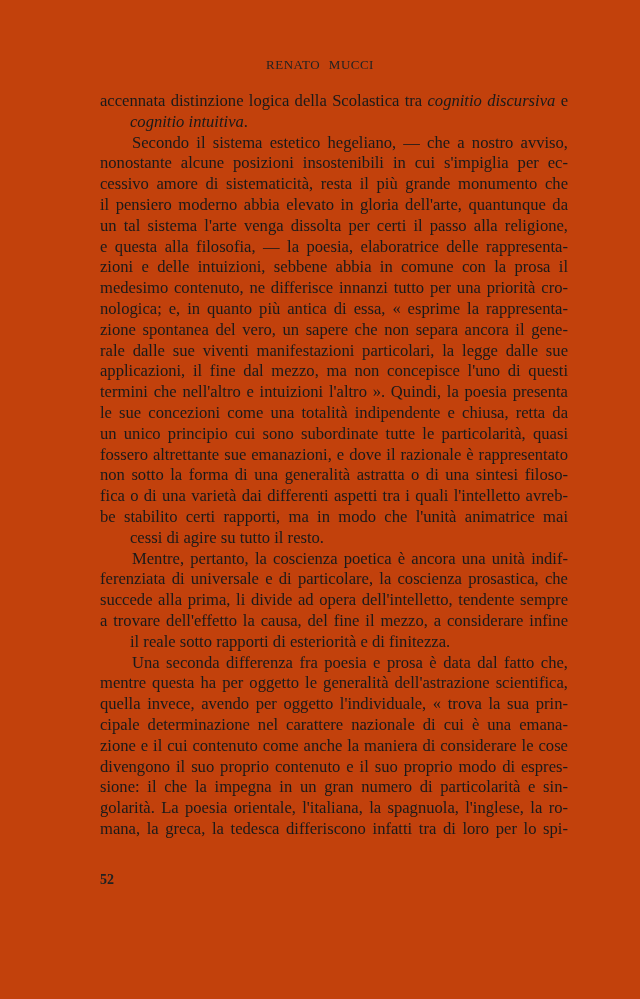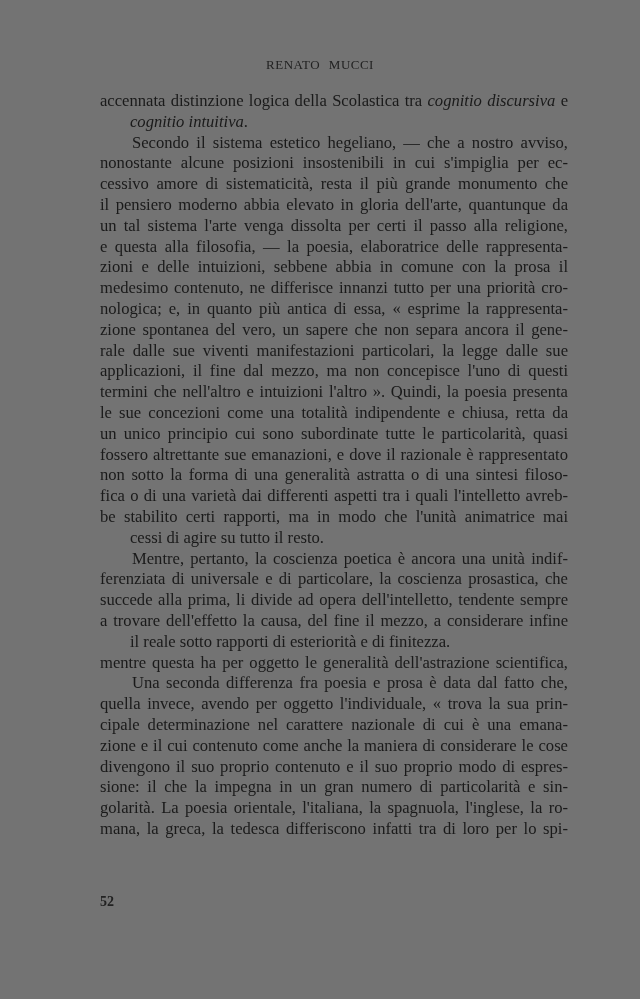--- a/index.html
+++ b/index.html
@@ -12,21 +12,21 @@
       height: 999px;
       position: relative;
       overflow: hidden;
       font-family: "Liberation Serif", "DejaVu Serif", serif;
       color: #1c1c1c;
     }
     .page {
       position: absolute;
       left: 0; top: 0;
       width: 640px; height: 999px;
-      background: #737373;
+      background: #c2410c;
     }
     .running-head {
       position: absolute;
       top: 57px;
       left: 0;
       width: 640px;
       text-align: center;
       font-size: 13px;
       letter-spacing: 0.5px;
       word-spacing: 5px;
@@ -57,21 +57,21 @@
     .line.indent {
       padding-left: 32px;
     }
     .it {
       font-style: italic;
       font-family: Liberation Serif, serif;
     }
     .folio {
       position: absolute;
       left: 100px;
-      top: 894px;
+      top: 872px;
       font-size: 14px;
       font-weight: bold;
       color: #222;
     }
   </style>
 </head>
 <body>
 
 <div class="page">
   <div class="running-head">RENATO MUCCI</div>
@@ -104,22 +104,22 @@
         <span class="line last">cessi di agire su tutto il resto.</span>
       </div>
       <div>
         <span class="line indent">Mentre, pertanto, la coscienza poetica è ancora una unità indif-</span>
         <span class="line">ferenziata di universale e di particolare, la coscienza prosastica, che</span>
         <span class="line">succede alla prima, li divide ad opera dell'intelletto, tendente sempre</span>
         <span class="line">a trovare dell'effetto la causa, del fine il mezzo, a considerare infine</span>
         <span class="line last">il reale sotto rapporti di esteriorità e di finitezza.</span>
       </div>
       <div>
+        <span class="line indent">Una seconda differenza fra poesia e prosa è data dal fatto che,</span>
         <span class="line">mentre questa ha per oggetto le generalità dell'astrazione scientifica,</span>
-        <span class="line indent">Una seconda differenza fra poesia e prosa è data dal fatto che,</span>
         <span class="line">quella invece, avendo per oggetto l'individuale, « trova la sua prin-</span>
         <span class="line">cipale determinazione nel carattere nazionale di cui è una emana-</span>
         <span class="line">zione e il cui contenuto come anche la maniera di considerare le cose</span>
         <span class="line">divengono il suo proprio contenuto e il suo proprio modo di espres-</span>
         <span class="line">sione: il che la impegna in un gran numero di particolarità e sin-</span>
         <span class="line">golarità. La poesia orientale, l'italiana, la spagnuola, l'inglese, la ro-</span>
         <span class="line">mana, la greca, la tedesca differiscono infatti tra di loro per lo spi-</span>
       </div>
     </div>
 

